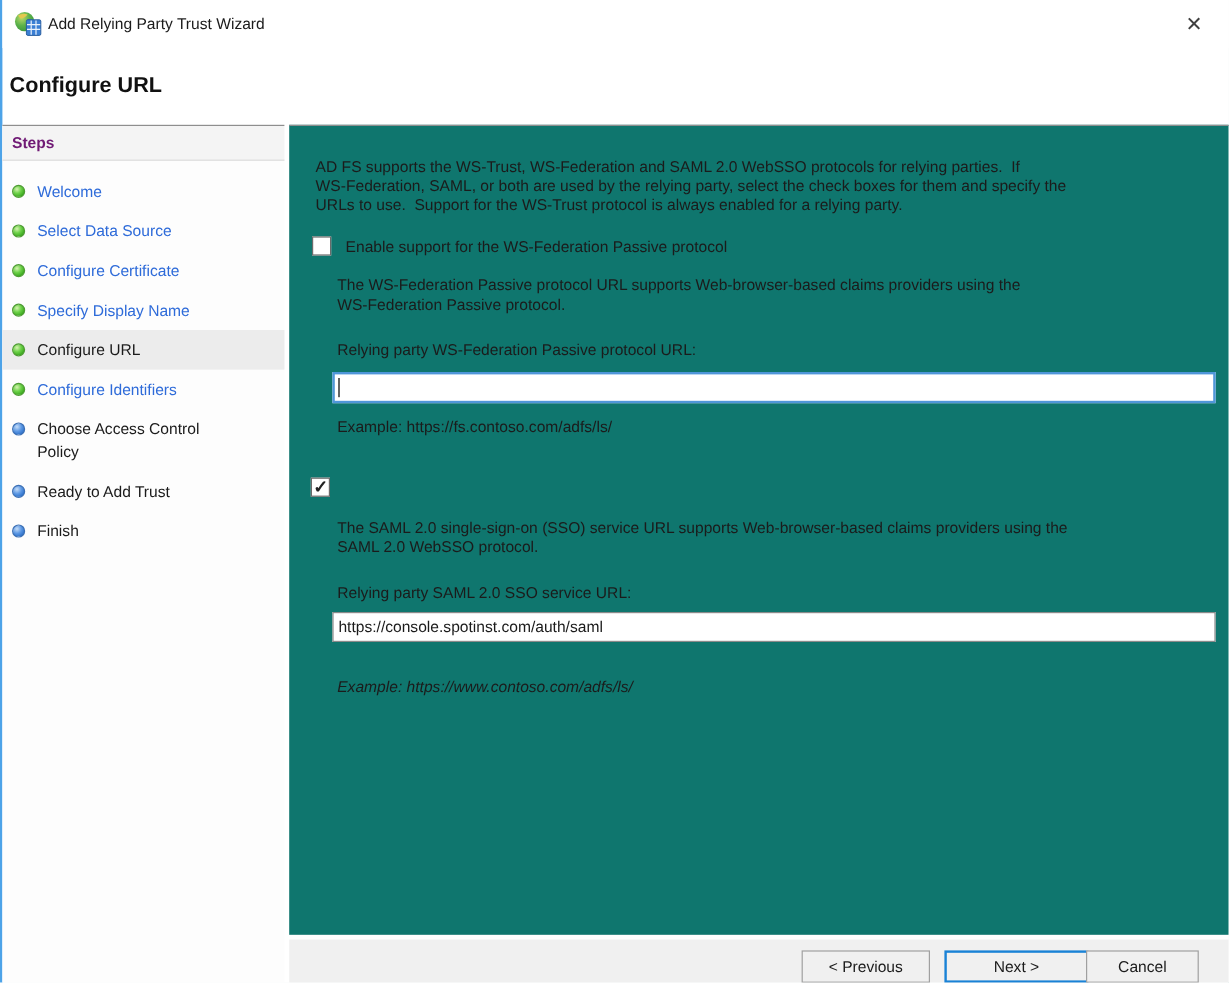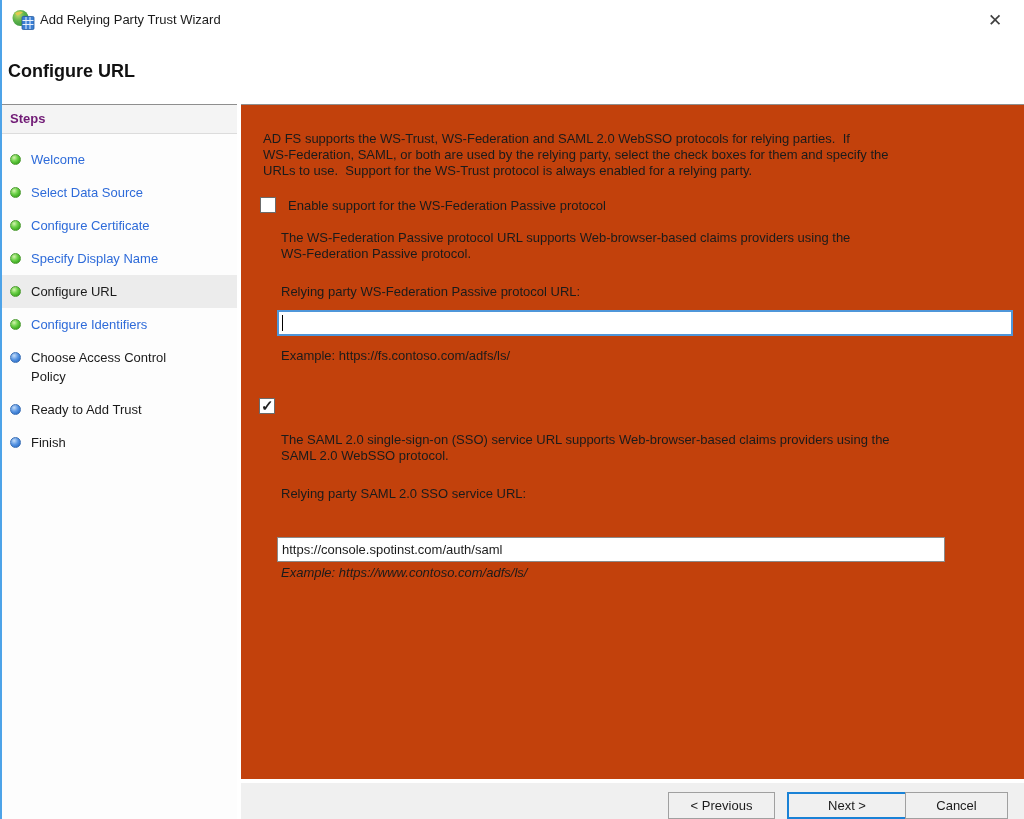--- a/index.html
+++ b/index.html
@@ -25,21 +25,21 @@
   .steps-list { padding-top:9px; }
   .step-item { position:relative; padding:7px 60px 7px 29px; font-size:13px; line-height:19px; }
   .step-item .bullet { position:absolute; left:8px; top:11px; width:11px; height:11px; border-radius:50%; }
   .bullet-green .bullet { background:radial-gradient(circle at 35% 30%, #d6f2b0 0%, #6ed24a 40%, #3aa81e 78%, #2c8a14 100%); border:1px solid #4f9c34; }
   .bullet-blue  .bullet { background:radial-gradient(circle at 35% 30%, #c4dcf8 0%, #5b97e3 45%, #2b6fc9 82%); border:1px solid #3c70b5; }
   .step-item .step-label { color:#2e6bd9; }
   .step-item.upcoming .step-label, .step-item.current .step-label { color:#1b1b1b; }
   .step-item.current { background:#ececec; }
 
   
-  .content { position:absolute; left:241px; top:104px; right:0; height:675px; background:#c2410c;
+  .content { position:absolute; left:241px; top:104px; right:0; height:675px; background:#0f766e;
              border-top:1px solid #8e8e8e; font-size:13px; }
   .text-line { white-space:pre; line-height:16px; }
   .intro { position:absolute; left:22px; top:26px; }
   .checkbox { position:absolute; width:16px; height:16px; background:#fff; border:1px solid #6b6b6b; }
   .checkbox[data-checked="true"]::after { content:"✓"; position:absolute; left:1px; top:-2px;
        font-size:15px; font-weight:bold; color:#222; }
   .cb1 { left:19px; top:92px; }
   .cb1-label { position:absolute; left:47px; top:93px; }
   .desc1 { position:absolute; left:40px; top:125px; }
   .label1 { position:absolute; left:40px; top:179px; }
@@ -47,31 +47,31 @@
   .input-wrap input { width:100%; height:100%; font-family:"Liberation Sans", sans-serif; font-size:13px;
        padding:0 4px; color:#1b1b1b; background:#fff; outline:none; }
   .iw1 { left:36px; top:205px; width:736px; height:26px; }
   .iw1 input { border:2px solid #4f96d9; }
   .caret { position:absolute; left:5px; top:5px; width:1px; height:16px; background:#000; pointer-events:none; }
   .example1 { position:absolute; left:40px; top:243px;text-align:center; }
   .cb2 { left:18px; top:293px; }
   .cb2-label { position:absolute; left:47px; top:294px; }
   .desc2 { position:absolute; left:40px; top:327px; }
   .label2 { position:absolute; left:40px; top:381px; }
-  .iw2 { left:36px; top:405px; width:668px; height:25px;margin-top:27px; }
+  .iw2 { left:36px; top:405px; width:736px; height:25px; }
   .iw2 input { border:1px solid #8a8a8a; }
   .example2 { position:absolute; left:40px; top:460px;font-style:italic; }
 
   
   .footer { position:absolute; left:241px; top:783px; right:0; height:36px; background:#f0f0f0; }
   .btn { position:absolute; top:792px; height:27px; background:#f0f0f0; border:1px solid #a0a0a0;
          font-family:"Liberation Sans", sans-serif; font-size:13px; color:#1b1b1b; text-align:center; }
   .btn-previous { left:668px; width:107px; }
   .btn-next { left:787px; width:120px; border:2px solid #1a82d6; }
-  .btn-cancel { left:905px; width:103px; }
+  .btn-cancel { left:905px; width:94px; }
 </style>
 </head>
 <body>
 
 <div class="window">
   <div class="accent-left"></div>
 
   <div class="titlebar">
     <svg class="app-icon" viewBox="0 0 24 24">
       <defs>

